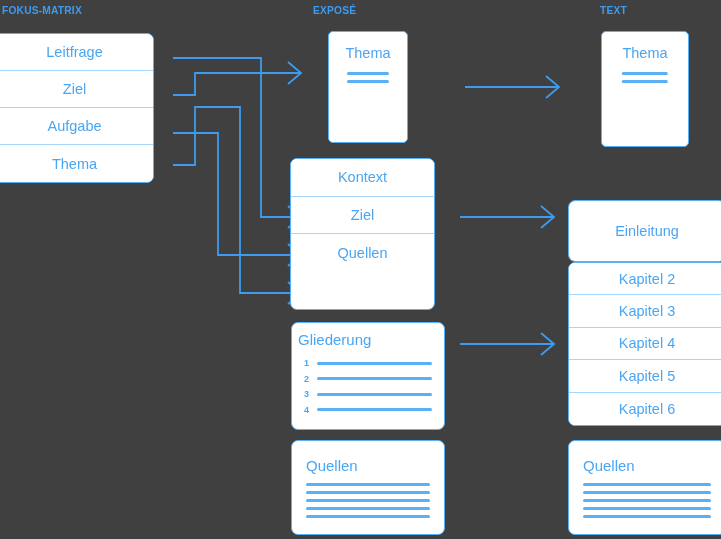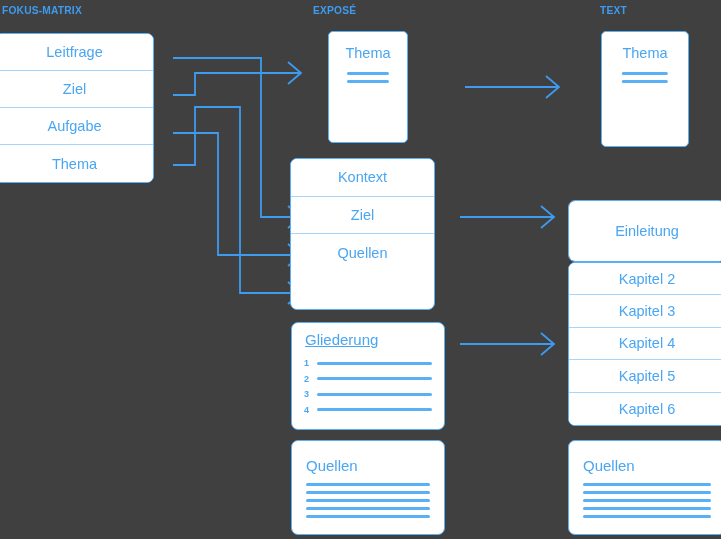--- a/index.html
+++ b/index.html
@@ -112,25 +112,24 @@
 
   
   #gliederung {
     left: 291px;
     top: 322px;
     width: 154px;
     height: 108px;
   }
   .g-title {
     position: absolute;
-    left: 13px;
+    left: 6px;
     top: 8px;
     color: #4aa6f2;
     font-size: 15px;
-    text-decoration: underline;
   }
   .g-list {
     position: absolute;
     left: 12px;
     right: 12px;
     top: 35px;
   }
   .g-item {
     display: flex;
     align-items: center;

